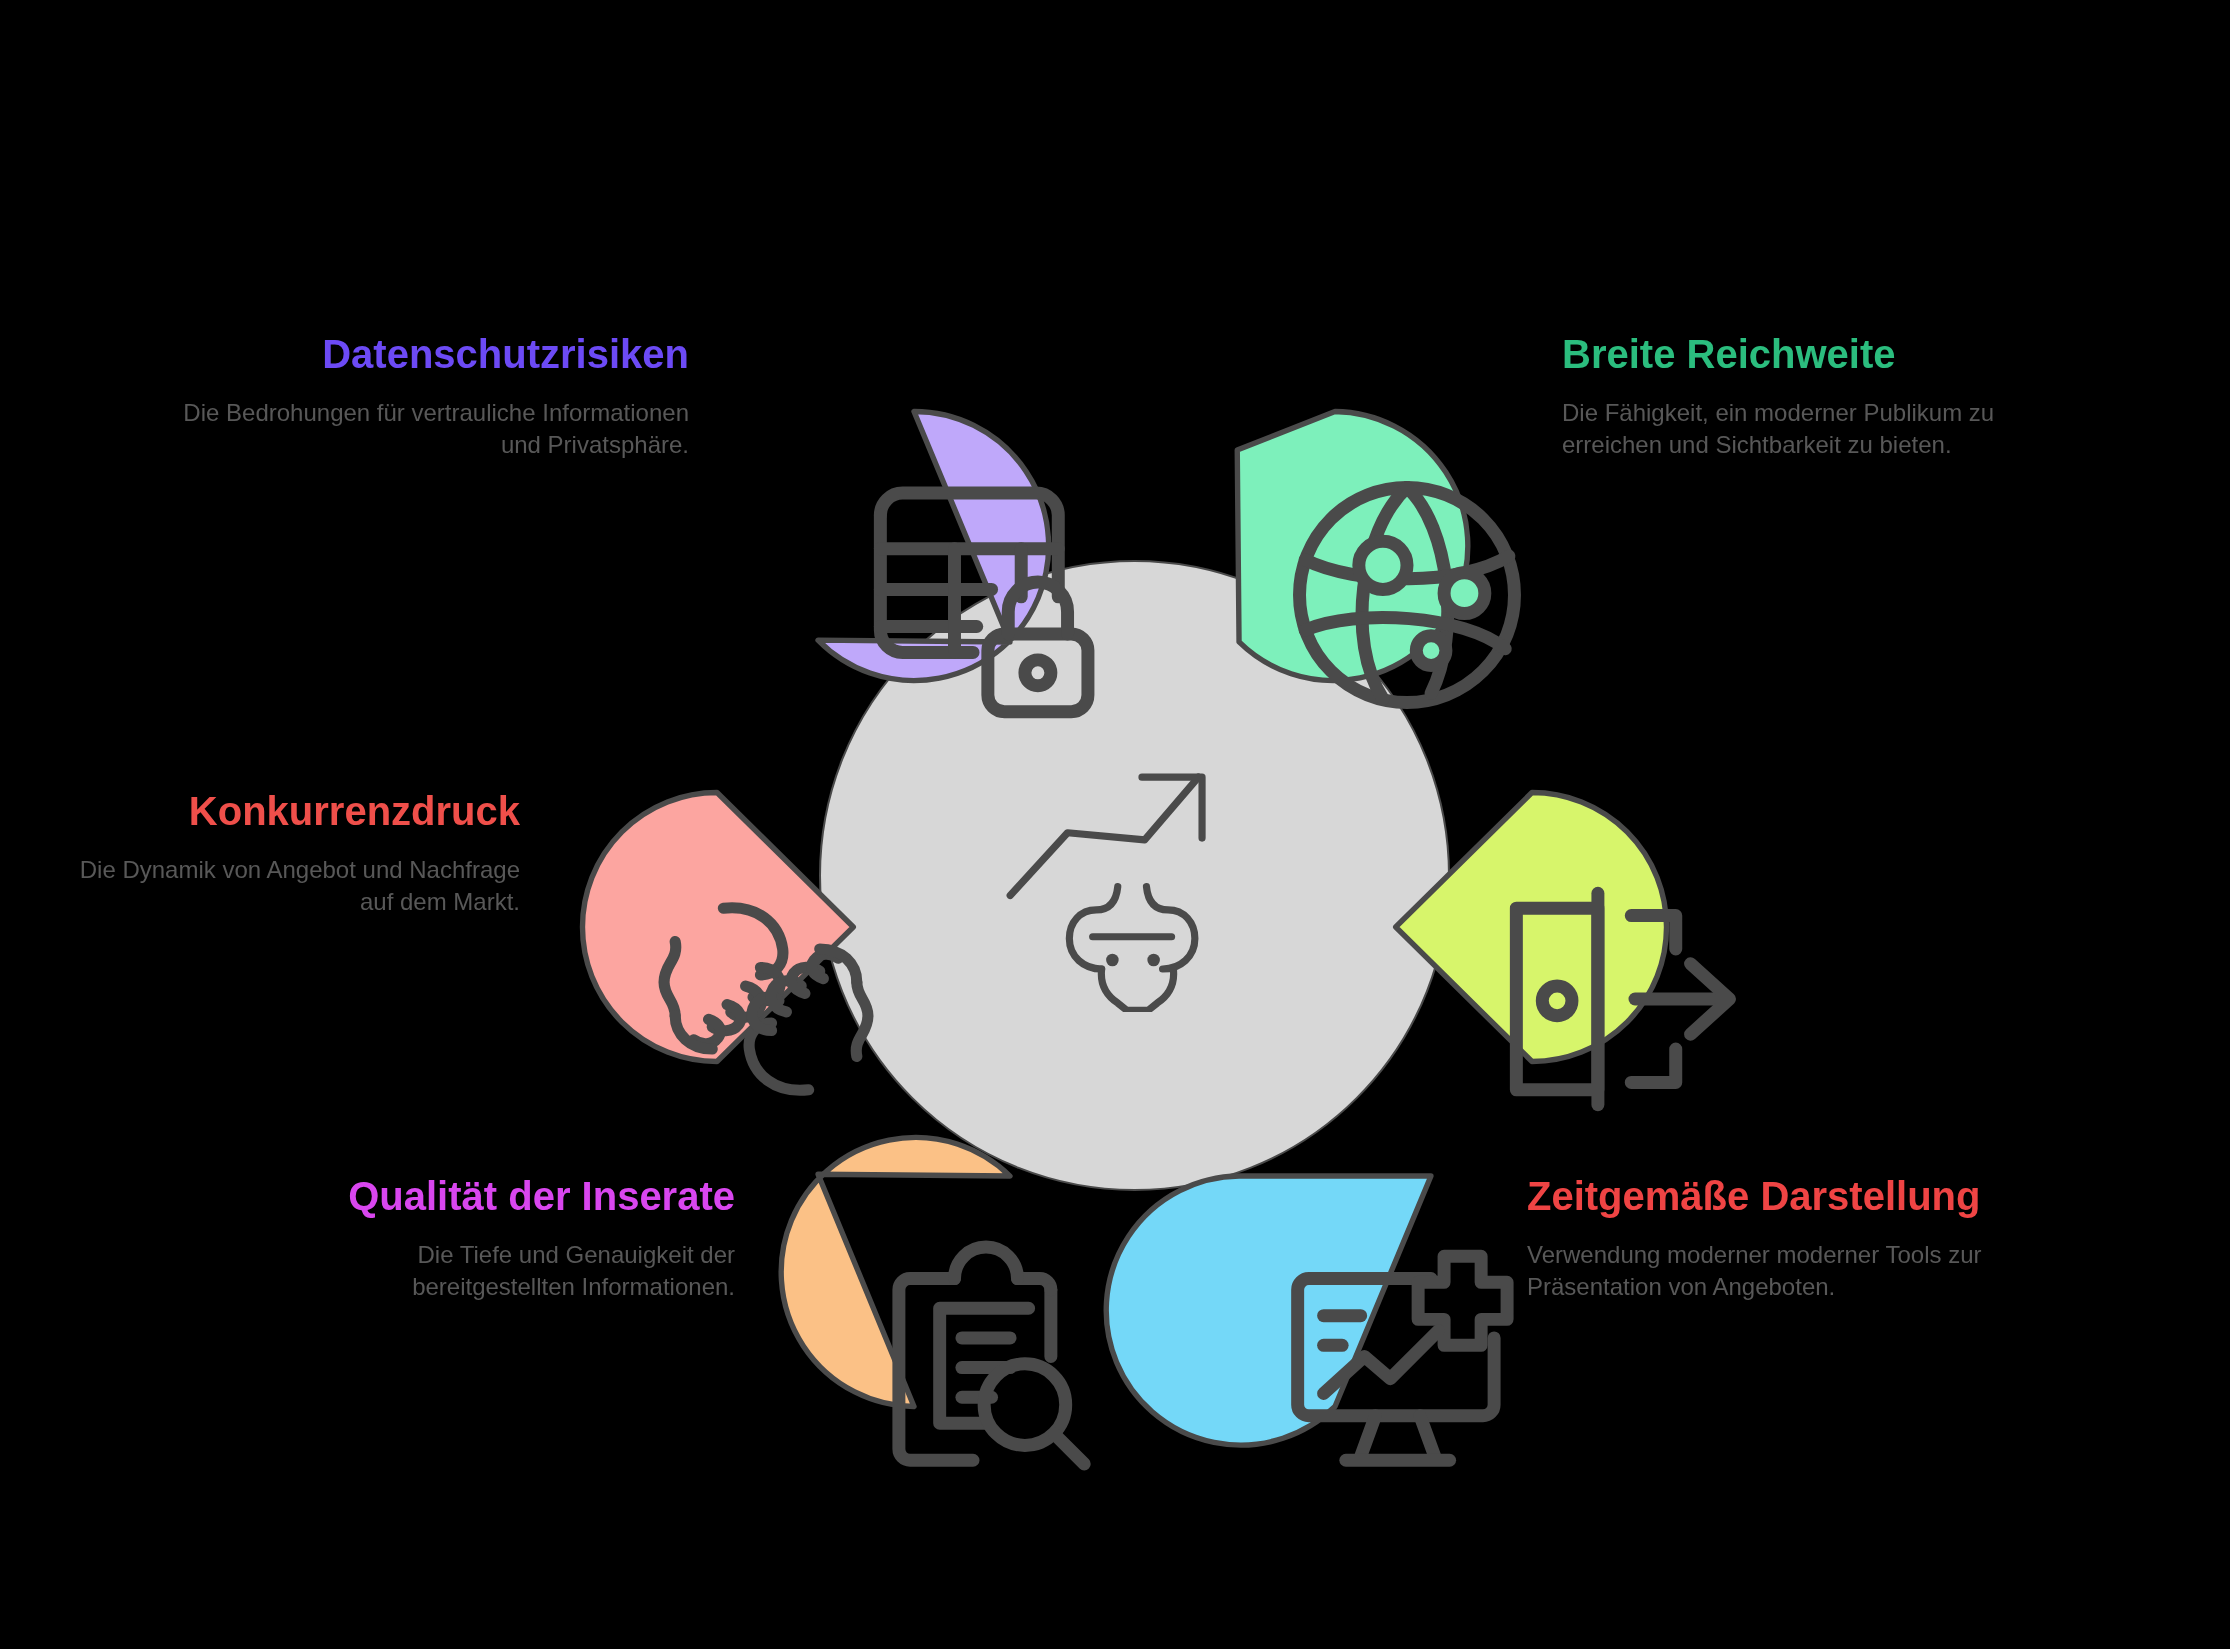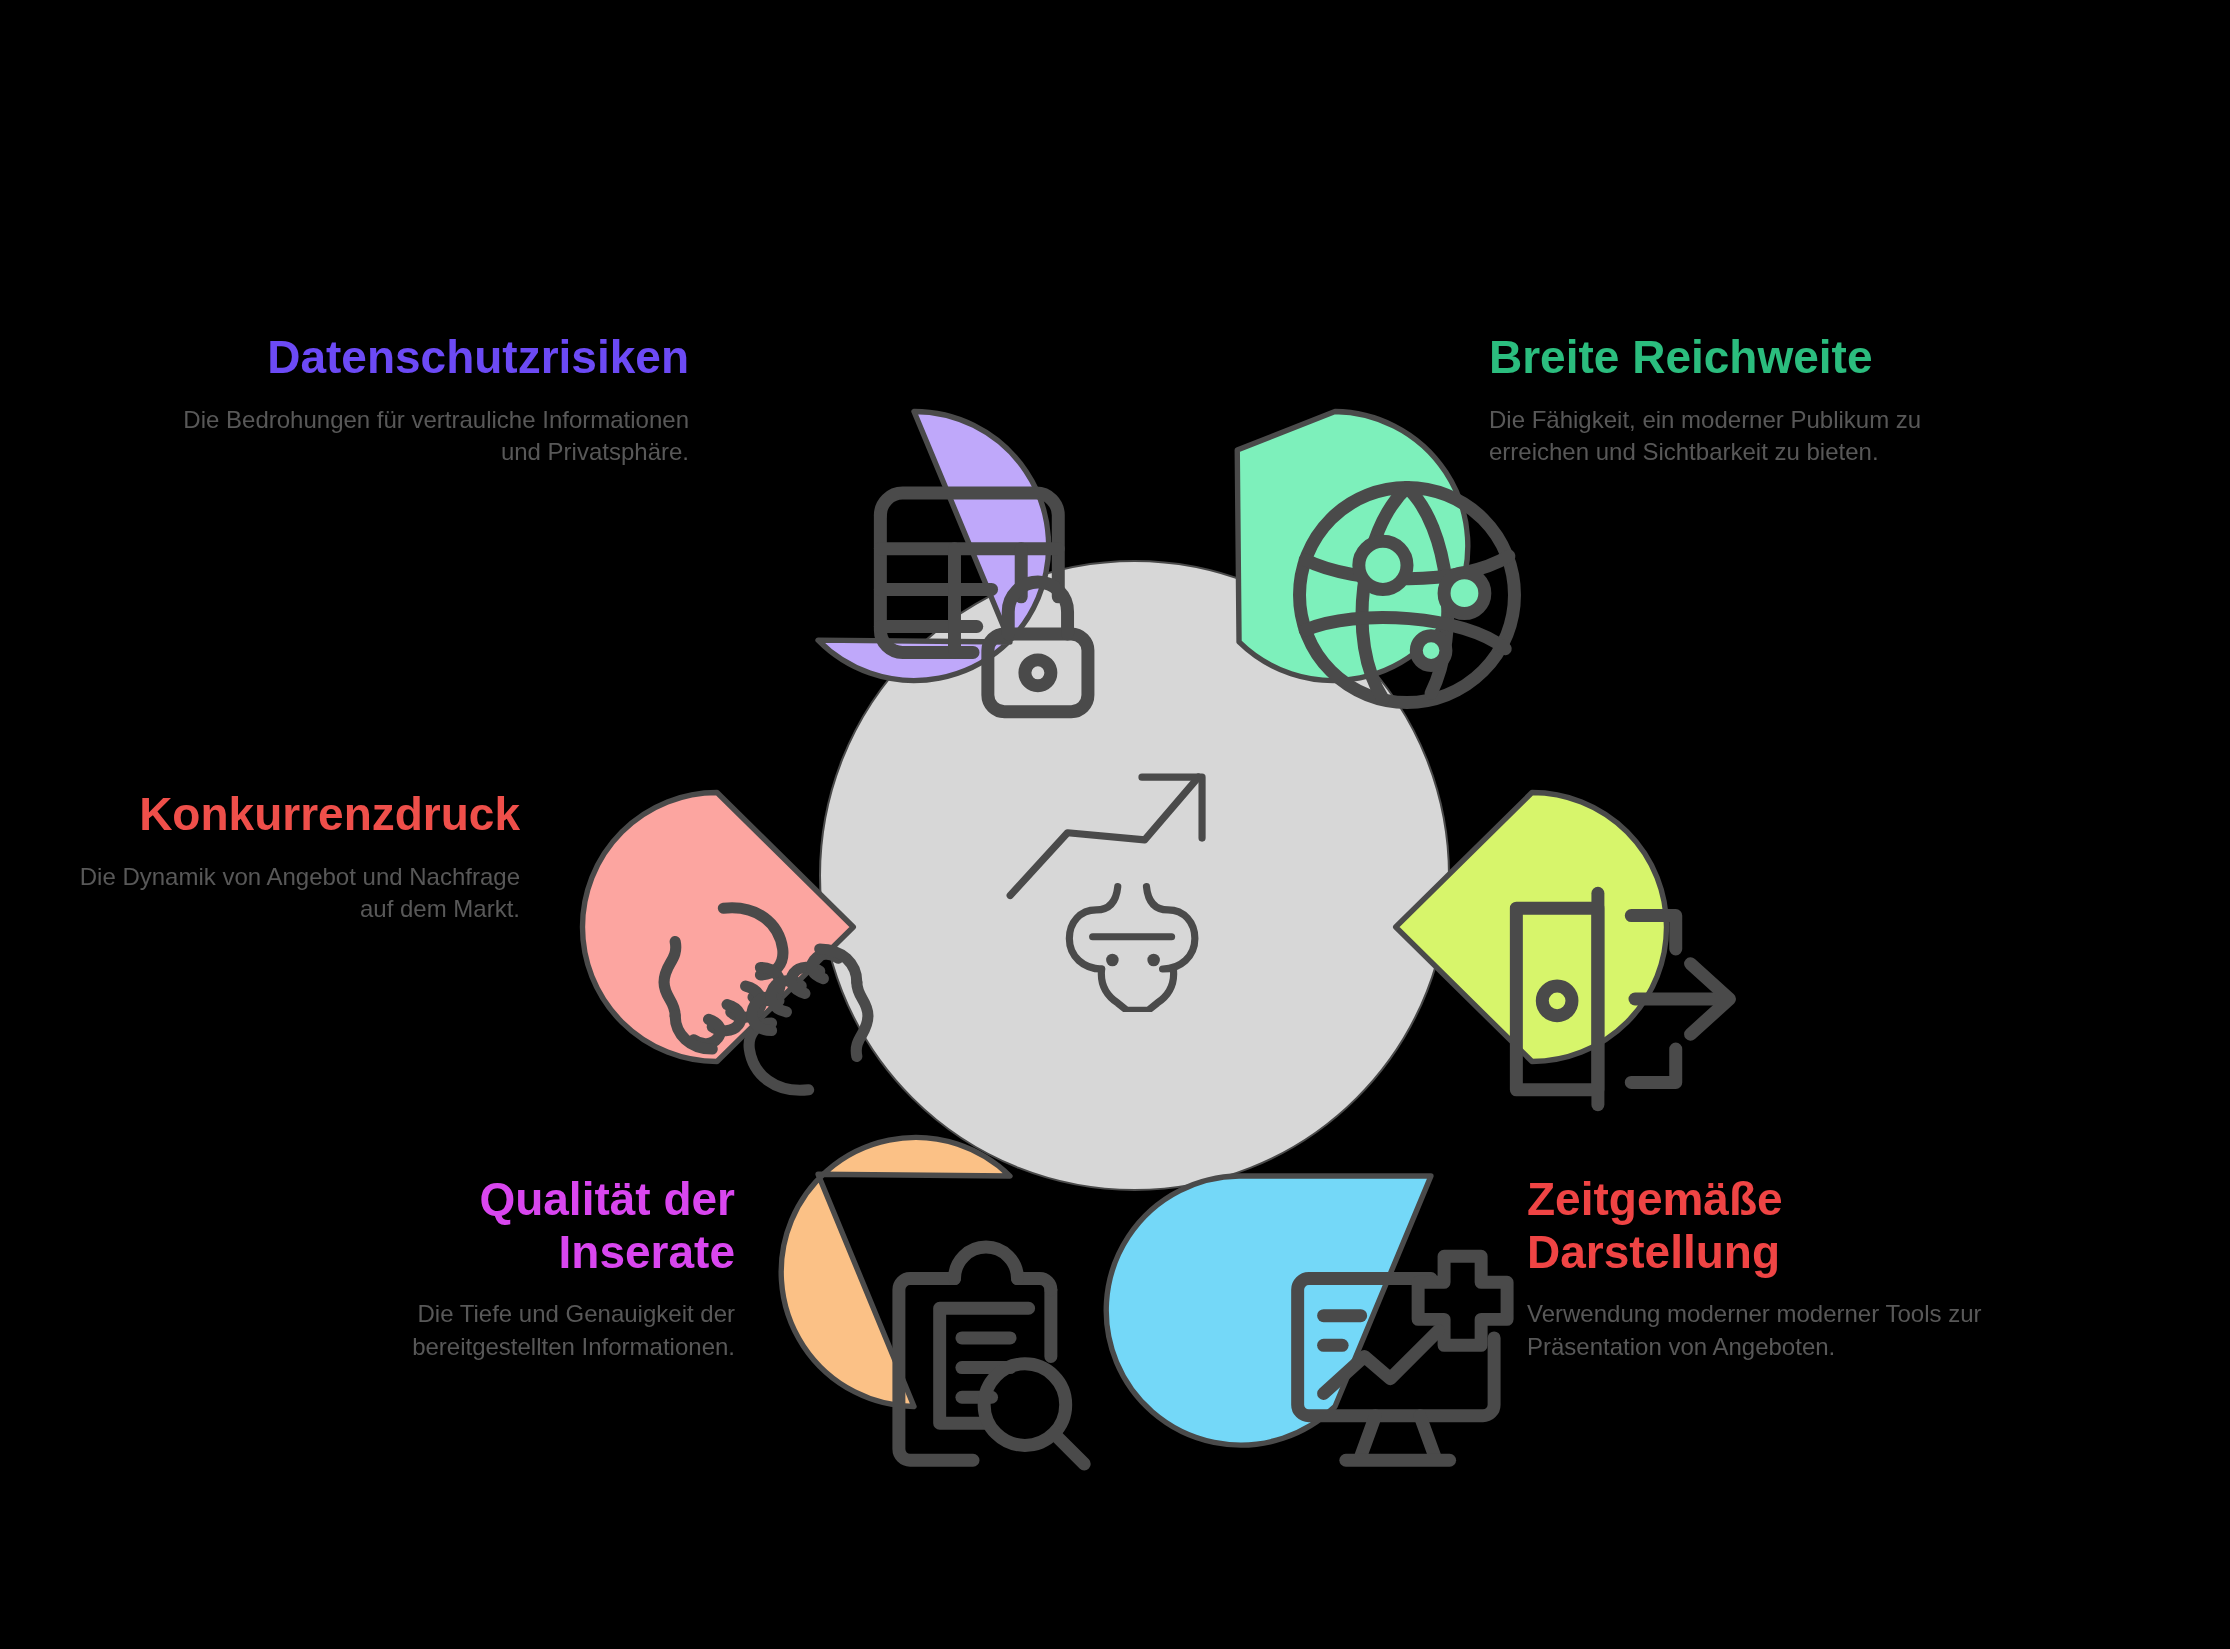--- a/index.html
+++ b/index.html
@@ -44,29 +44,29 @@
   
   #pin-privacy   .pin-glyph{left:72px;top:49px;}
   #pin-reach     .pin-glyph{left:72px;top:49px;}
   #pin-barriers  .pin-glyph{left:90px;top:72px;}
   #pin-quality   .pin-glyph{left:72px;top:90px;}
   #pin-modern    .pin-glyph{left:72px;top:90px;}
   #pin-competition .pin-glyph{left:49px;top:72px;}
 
   
   .block{position:absolute;}
-  .block h3{margin:0 0 19.7px 0;font-size:46px;font-weight:bold;line-height:1.15;}
+  .block h3{margin:0 0 19.7px 0;font-size:40px;font-weight:bold;line-height:1.15;}
   .block p{margin:0;font-size:24px;line-height:1.35;color:#585858;font-weight:400;}
   .ta-r{text-align:right;}
   .ta-l{text-align:left;}
 
   #txt-privacy    {left:152px; top:331px;  width:537px;}
   #txt-competition{left:63px;  top:788px;  width:457px;}
   #txt-quality    {left:296px; top:1173px; width:439px;}
-  #txt-reach      {left:1489px;top:331px;  width:466px;}
+  #txt-reach      {left:1562px;top:331px;  width:466px;}
   #txt-barriers   {left:1603px;top:716px;  width:582px;}
   #txt-modern     {left:1527px;top:1173px; width:502px;}
 </style>
 </head>
 <body>
 
 <div id="stage">
 
 
   <div class="hub"></div>

